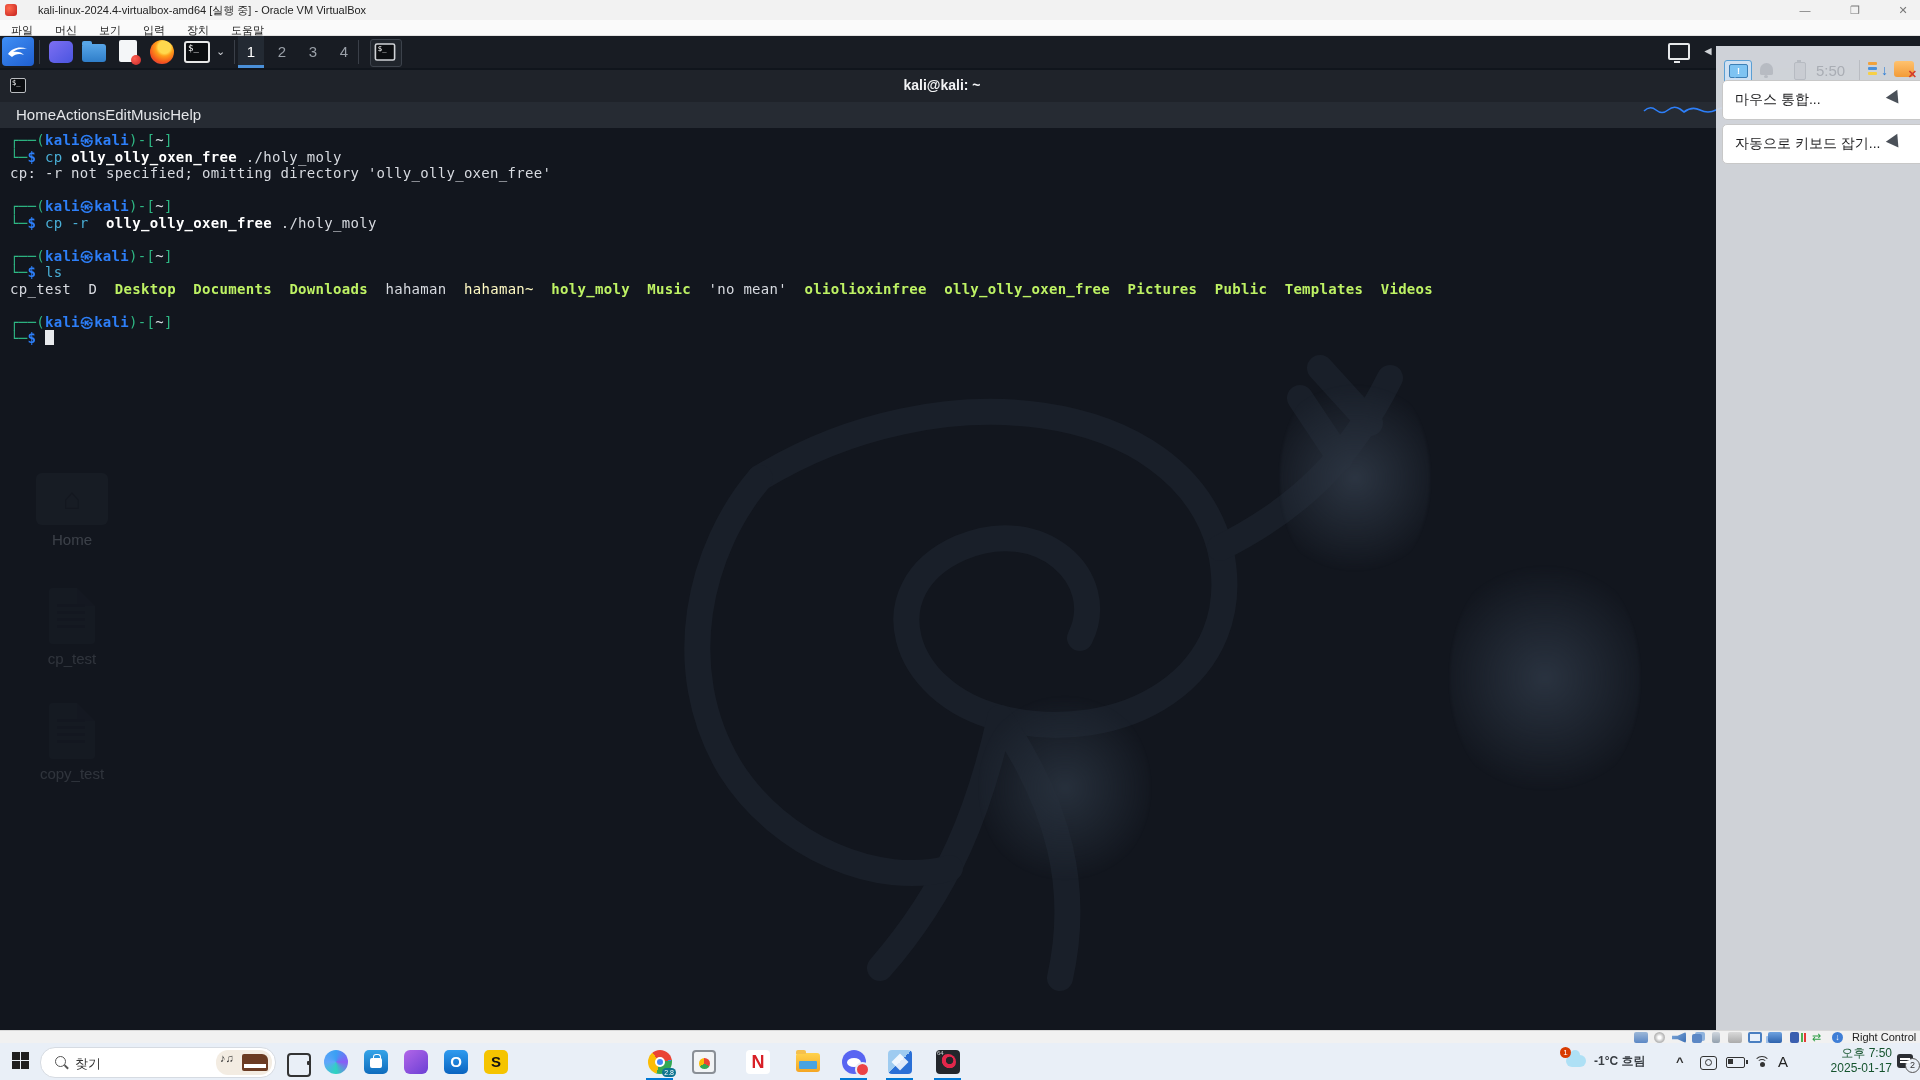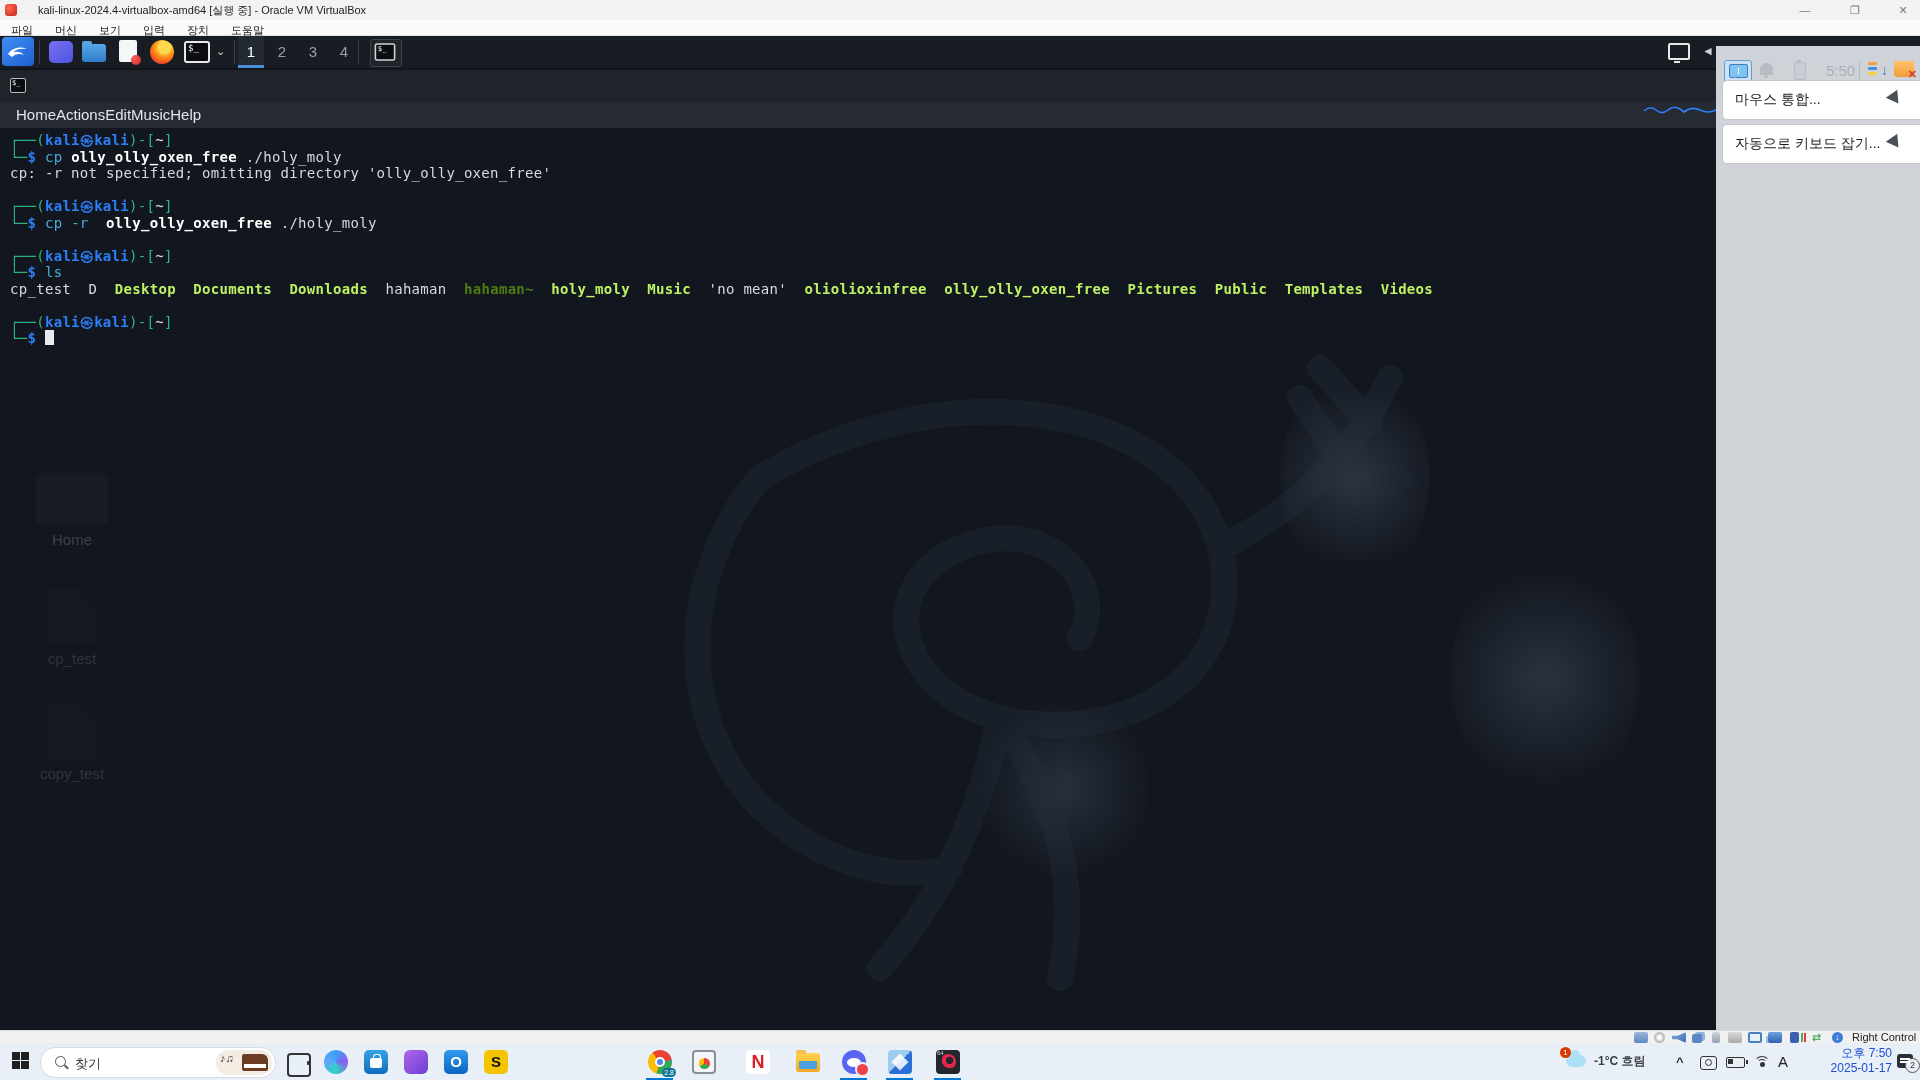--- a/index.html
+++ b/index.html
@@ -70,38 +70,38 @@
 
   
   #term-text{left:10px;top:4px;font-family:"DejaVu Sans Mono",monospace;font-size:14px;line-height:16.5px;
     letter-spacing:.3px;white-space:pre;color:#d7dae0;}
   .tg{color:#2eb884;}
   .tb{color:#2d7ff9;font-weight:bold;}
   .tc{color:#49aed6;}
   .tw{color:#ffffff;font-weight:bold;}
   .tp{color:#d7dae0;}
   .tdir{color:#bef264;font-weight:bold;}
-  .tdim{color:#4d7c0f;font-weight:bold;}
+  .tdim{color:#fef9c3;}
   .cursor{display:inline-block;width:9px;height:15px;background:#e8eaed;vertical-align:-2px;}
 
   
   #scribble{left:1642px;top:68px;width:166px;height:10px;}
 
   
   #vb-overlay{left:1716px;top:10px;width:204px;height:984px;background:rgba(219,222,227,.94);}
   .ovl-tray{top:8px;height:22px;}
   .trayicon-bubble{left:8px;top:6px;width:26px;height:22px;border:1px solid #5a9fd4;border-radius:3px;background:#cfe0f2;}
   .trayicon-bubble .bub{position:absolute;left:4px;top:3px;width:17px;height:12px;background:#7ec3f2;border:1px solid #3d7fb5;
      border-radius:2px;color:#fff;font-size:9px;font-weight:bold;text-align:center;line-height:12px;}
   .trayicon-bubble .bub:after{content:"";position:absolute;left:2px;bottom:-4px;border:3px solid transparent;border-top-color:#7ec3f2;}
   .bell{left:44px;top:9px;width:13px;height:12px;background:#b7bbc2;border-radius:7px 7px 2px 2px;}
   .bell:after{content:"";position:absolute;left:4px;bottom:-3px;width:4px;height:3px;background:#b7bbc2;border-radius:50%;}
   .batt{left:78px;top:8px;width:10px;height:16px;border:1px solid #b7bbc2;border-radius:2px;background:#c9ccd2;}
   .batt:before{content:"";position:absolute;left:2px;top:-3px;width:4px;height:2px;background:#b7bbc2;}
-  .ovl-clock{left:100px;top:8px;font-size:15px;color:#a9adb4;margin-left:10px;}
+  .ovl-clock{left:100px;top:8px;font-size:15px;color:#a9adb4;}
   .ovl-sep{left:143px;top:6px;width:1px;height:20px;background:#b9bcc2;}
   .btn-sort{left:152px;top:7px;width:20px;height:18px;}
   .btn-sort i{position:absolute;left:0;width:9px;height:3px;border-radius:1px;}
   .btn-sort .s1{top:1px;background:#f0a23c;}
   .btn-sort .s2{top:6px;background:#4a90d9;}
   .btn-sort .s3{top:11px;background:#f7d046;}
   .btn-sort .ar{position:absolute;right:0;top:0;color:#2f7fd6;font-size:14px;font-weight:bold;line-height:18px;}
   .btn-discard{left:178px;top:7px;width:20px;height:16px;background:linear-gradient(#ffc26e,#f29b38);border-radius:3px;}
   .btn-discard:after{content:"✕";position:absolute;right:-3px;bottom:-4px;color:#d23b2e;font-size:11px;font-weight:bold;}
   .notif-card{left:6px;width:192px;height:38px;background:#ffffff;border:1px solid #c8c8c8;border-radius:5px;padding-left:35px;}
@@ -166,21 +166,21 @@
      font-size:8px;text-align:center;line-height:11px;}
   #tr-chevron{left:1676px;top:0;font-size:13px;color:#333;}
   .tr-capture{left:1700px;top:13px;width:15px;height:12px;border:1.5px solid #333;border-radius:3px;}
   .tr-capture:after{content:"";position:absolute;left:4px;top:2px;width:5px;height:5px;border:1.5px solid #333;border-radius:50%;}
   .tr-batt{left:1726px;top:14px;width:17px;height:9px;border:1.5px solid #333;border-radius:2px;}
   .tr-batt:before{content:"";position:absolute;right:-4px;top:2px;width:2px;height:4px;background:#333;}
   .tr-batt:after{content:"";position:absolute;left:1px;top:1px;width:5px;height:5px;background:#333;}
   .tr-wifi{left:1754px;top:13px;width:16px;height:12px;overflow:hidden;}
   .tr-wifi i{position:absolute;border:1.5px solid #333;border-radius:50%;border-bottom-color:transparent;border-left-color:transparent;border-right-color:transparent;}
   #tr-ime{left:1778px;top:0;font-size:15px;color:#222;line-height:37px;}
-  #tr-clockbox{left:1800px;top:3px;width:92px;text-align:right;font-size:12px;color:#1d4ed8;line-height:15px;}
+  #tr-clockbox{left:1800px;top:3px;width:92px;text-align:right;font-size:12px;color:#14532d;line-height:15px;}
   #tr-notif{left:1897px;top:11px;width:16px;height:14px;background:#2b2e33;border-radius:3px;}
   #tr-notif:after{content:"";position:absolute;left:3px;top:4px;width:10px;height:1.5px;background:#fff;box-shadow:0 3px 0 #fff;}
   #tr-notif .badge{position:absolute;right:-7px;bottom:-5px;width:13px;height:13px;border:1px solid #555;border-radius:50%;
      background:#e9eff7;color:#333;font-size:9px;text-align:center;line-height:13px;}
 </style>
 </head>
 <body>
 
 <div id="stage">
 
@@ -230,20 +230,21 @@
       <div class="abs" id="win-btn">
           <div class="ic-term">$_</div>
         </div>
       <div class="abs tray-display"></div>
       <div class="abs tray-vol">◄</div>
     </div>
 
     <div class="abs" id="terminal">
       <div class="abs" id="term-titlebar">
         <div class="abs" id="term-win-icon">$_</div>
+        <div class="abs" id="term-title">kali@kali: ~</div>
       </div>
       <div class="abs" id="term-menubar"><span class="term-menu-item">Home</span><span class="term-menu-item">Actions</span><span class="term-menu-item">Edit</span><span class="term-menu-item">Music</span><span class="term-menu-item">Help</span></div>
       <div class="abs" id="term-body">
 
         <svg class="abs" id="dragon" width="900" height="760" viewBox="0 0 900 760">
           <g fill="none" stroke="#232b37" stroke-width="26" stroke-linecap="round" opacity="0.8">
             <path d="M240 230 C420 120 660 150 700 300 C730 430 600 500 480 470 C380 445 350 340 440 300 C520 265 590 330 560 390"></path>
             <path d="M700 300 C780 260 830 210 870 130 M820 210 L780 150 M850 175 L800 120"></path>
             <path d="M480 470 C460 560 430 640 360 720 M480 470 C540 560 560 640 540 730"></path>
             <path d="M240 230 C180 300 150 420 210 520 C260 600 360 640 430 620"></path>

